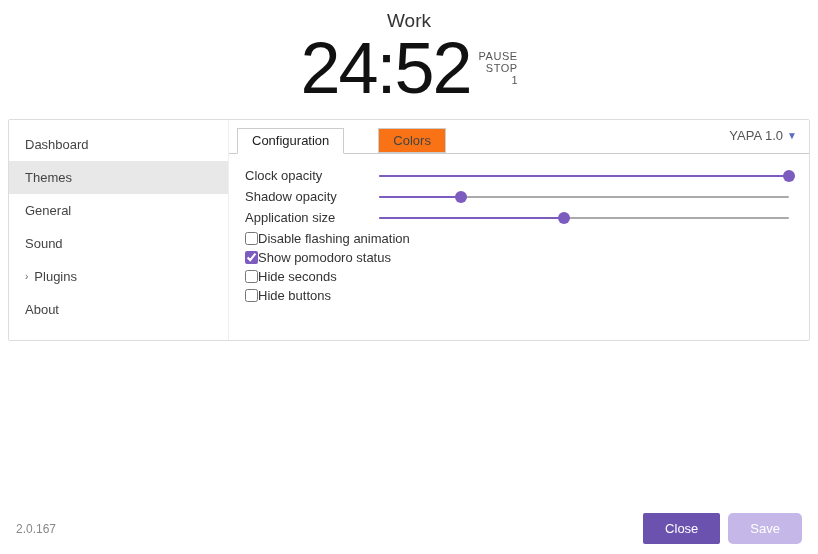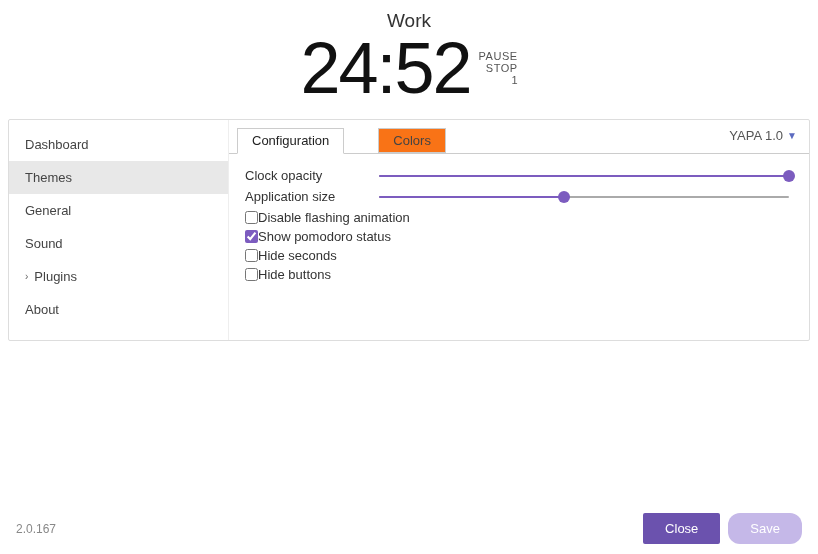--- a/index.html
+++ b/index.html
@@ -240,21 +240,21 @@
       cursor: pointer;
       border-radius: 2px;
     }
     .btn-save {
       background: #c5b8e8;
       color: #fff;
       border: none;
       padding: 8px 22px;
       font-size: 13px;
       cursor: pointer;
-      border-radius: 12px;
+      border-radius: 5px;
     }
   </style>
 </head>
 <body>
 
 <div class="timer-section">
   <div class="timer-label">Work</div>
   <div class="timer-display">
     <div class="timer-time">24:52</div>
     <div class="timer-controls">
@@ -305,20 +305,27 @@
       <div class="config-content">
 
         <div class="slider-row">
           <span class="slider-label">Clock opacity</span>
           <div class="slider-track">
             <div class="slider-fill" style="width: 100%;"></div>
             <div class="slider-thumb" style="left: calc(100% - 6px);"></div>
           </div>
         </div>
 
+        <div class="slider-row">
+          <span class="slider-label">Shadow opacity</span>
+          <div class="slider-track">
+            <div class="slider-fill" style="width: 20%;"></div>
+            <div class="slider-thumb" style="left: calc(20% - 6px);"></div>
+          </div>
+        </div>
 
         <div class="slider-row">
           <span class="slider-label">Application size</span>
           <div class="slider-track">
             <div class="slider-fill" style="width: 45%;"></div>
             <div class="slider-thumb" style="left: calc(45% - 6px);"></div>
           </div>
         </div>
 
         <div class="checkbox-row">

